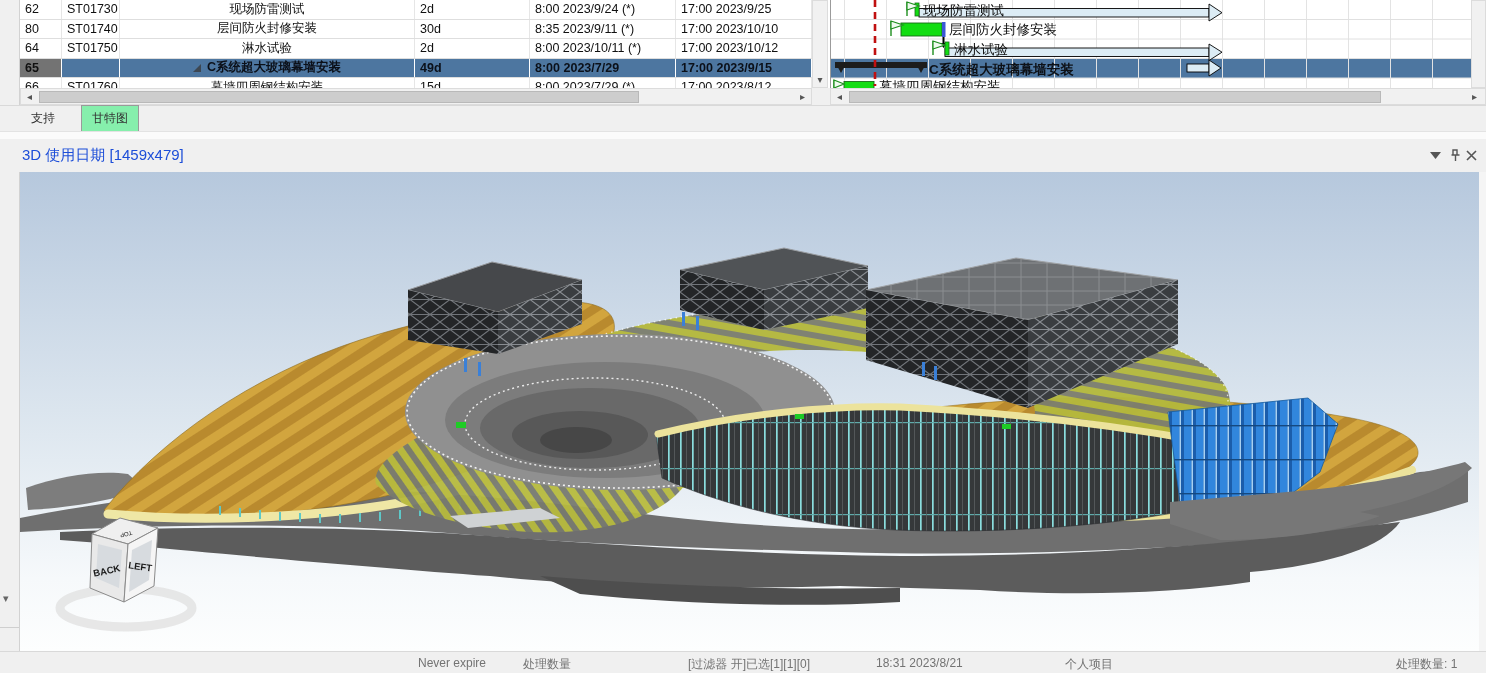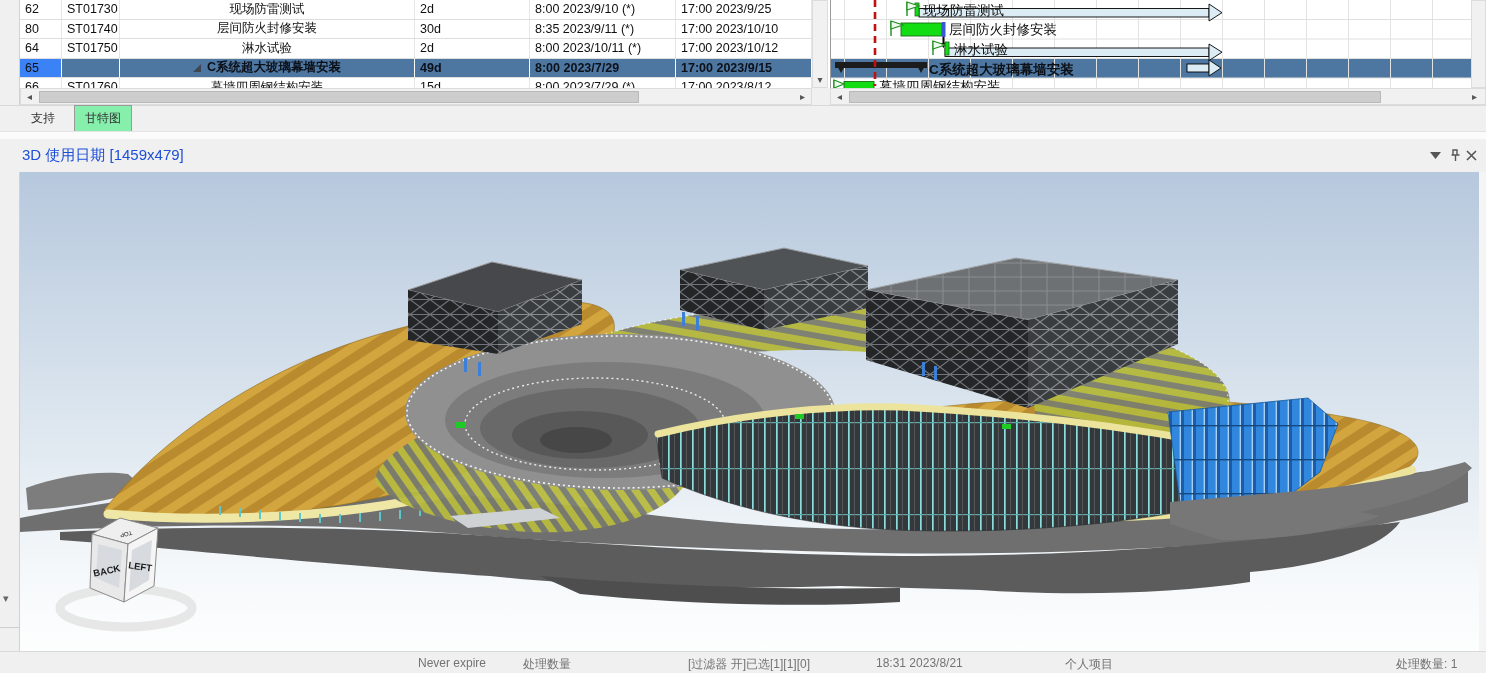--- a/index.html
+++ b/index.html
@@ -14,38 +14,38 @@
 
   
   #table-pane{left:20px;top:0;width:792px;height:112px;background:#fff;overflow:hidden}
   .trow{display:grid;grid-template-columns:42px 58px 295px 115px 146px 136px;height:19.5px;box-sizing:border-box;
         border-bottom:1px solid #dedede;font-size:12.5px;color:#101010}
   .trow .c{box-sizing:border-box;height:100%;display:flex;align-items:center;padding:0 5px;white-space:nowrap;
         overflow:hidden;border-right:1px solid #e6e6e6}
   .c.name{justify-content:center}
   .trow.sel{background:#4d76a0;font-weight:bold;color:#0b1019}
   .trow.sel .c{border-right-color:#fff}
-  .trow.sel .c.num{background:#3b82f6;font-weight:normal;color:#101010}
+  .trow.sel .c.num{background:#737373;font-weight:bold;color:#101010}
   .tri{display:inline-block;width:0;height:0;border-left:8px solid transparent;border-bottom:8px solid #3d4752;margin-right:6px}
 
   
   .sbtrack{background:#f1f1f1;border:1px solid #dcdcdc;box-sizing:border-box}
   .sbtn{position:absolute;background:#f1f1f1;color:#555;display:flex;align-items:center;justify-content:center;
         font-size:10px;line-height:1;font-family:"DejaVu Sans",sans-serif}
   .sthumb{position:absolute;background:#cdcdcd;border:1px solid #b9b9b9;box-sizing:border-box}
 
   
   #gantt-pane{left:830px;top:0;width:640px;height:88px;background:#fff;border-left:1px solid #9b9b9b;box-sizing:content-box}
   #gantt-pane svg{display:block}
   .glabel{font-size:13.5px;fill:#0c0c0c}
   .glabel.b{font-weight:bold;fill:#0d1117}
 
   
   #tabbar{left:0;top:105px;width:1486px;height:26px;background:#f0f0f0;border-top:1px solid #d9d9d9;box-sizing:border-box;
-          display:flex;align-items:center;padding-left:22px;gap:10px}
+          display:flex;align-items:center;padding-left:22px;gap:17px}
   .tab{font-size:12px;color:#333;padding:4px 9px;cursor:default}
   .tab.active{background:#86efac;border:1px solid #9a9a9a;padding:4px 10px}
   #gap-strip{left:0;top:131px;width:1486px;height:8px;background:#fbfbfb;border-top:1px solid #e3e3e3;box-sizing:border-box}
   #titlebar{left:0;top:139px;width:1486px;height:33px;background:#f0f0f0}
   #panel-title{position:absolute;left:22px;top:7px;font-size:15px;color:#1d4ed8}
   .tb-icon{position:absolute;top:9px;width:14px;height:14px;color:#555;display:flex;align-items:center;justify-content:center}
 
   
   #viewport{left:20px;top:172px;width:1459px;height:479px;background:#b6c8dd}
   #right-margin{left:1479px;top:172px;width:7px;height:479px;background:#f5f5f5}
@@ -62,21 +62,21 @@
   <span class="chev">▾</span>
   <span class="divider"></span>
 </div>
 
 <div class="abs" id="table-pane">
   <div class="trow">
     <div class="c num">62</div>
     <div class="c id">ST01730</div>
     <div class="c name">现场防雷测试</div>
     <div class="c dur">2d</div>
-    <div class="c st">8:00 2023/9/10 (*)</div>
+    <div class="c st">8:00 2023/9/24 (*)</div>
     <div class="c en">17:00 2023/9/25</div>
   </div>
   <div class="trow">
     <div class="c num">80</div>
     <div class="c id">ST01740</div>
     <div class="c name">层间防火封修安装</div>
     <div class="c dur">30d</div>
     <div class="c st">8:35 2023/9/11 (*)</div>
     <div class="c en">17:00 2023/10/10</div>
   </div>

